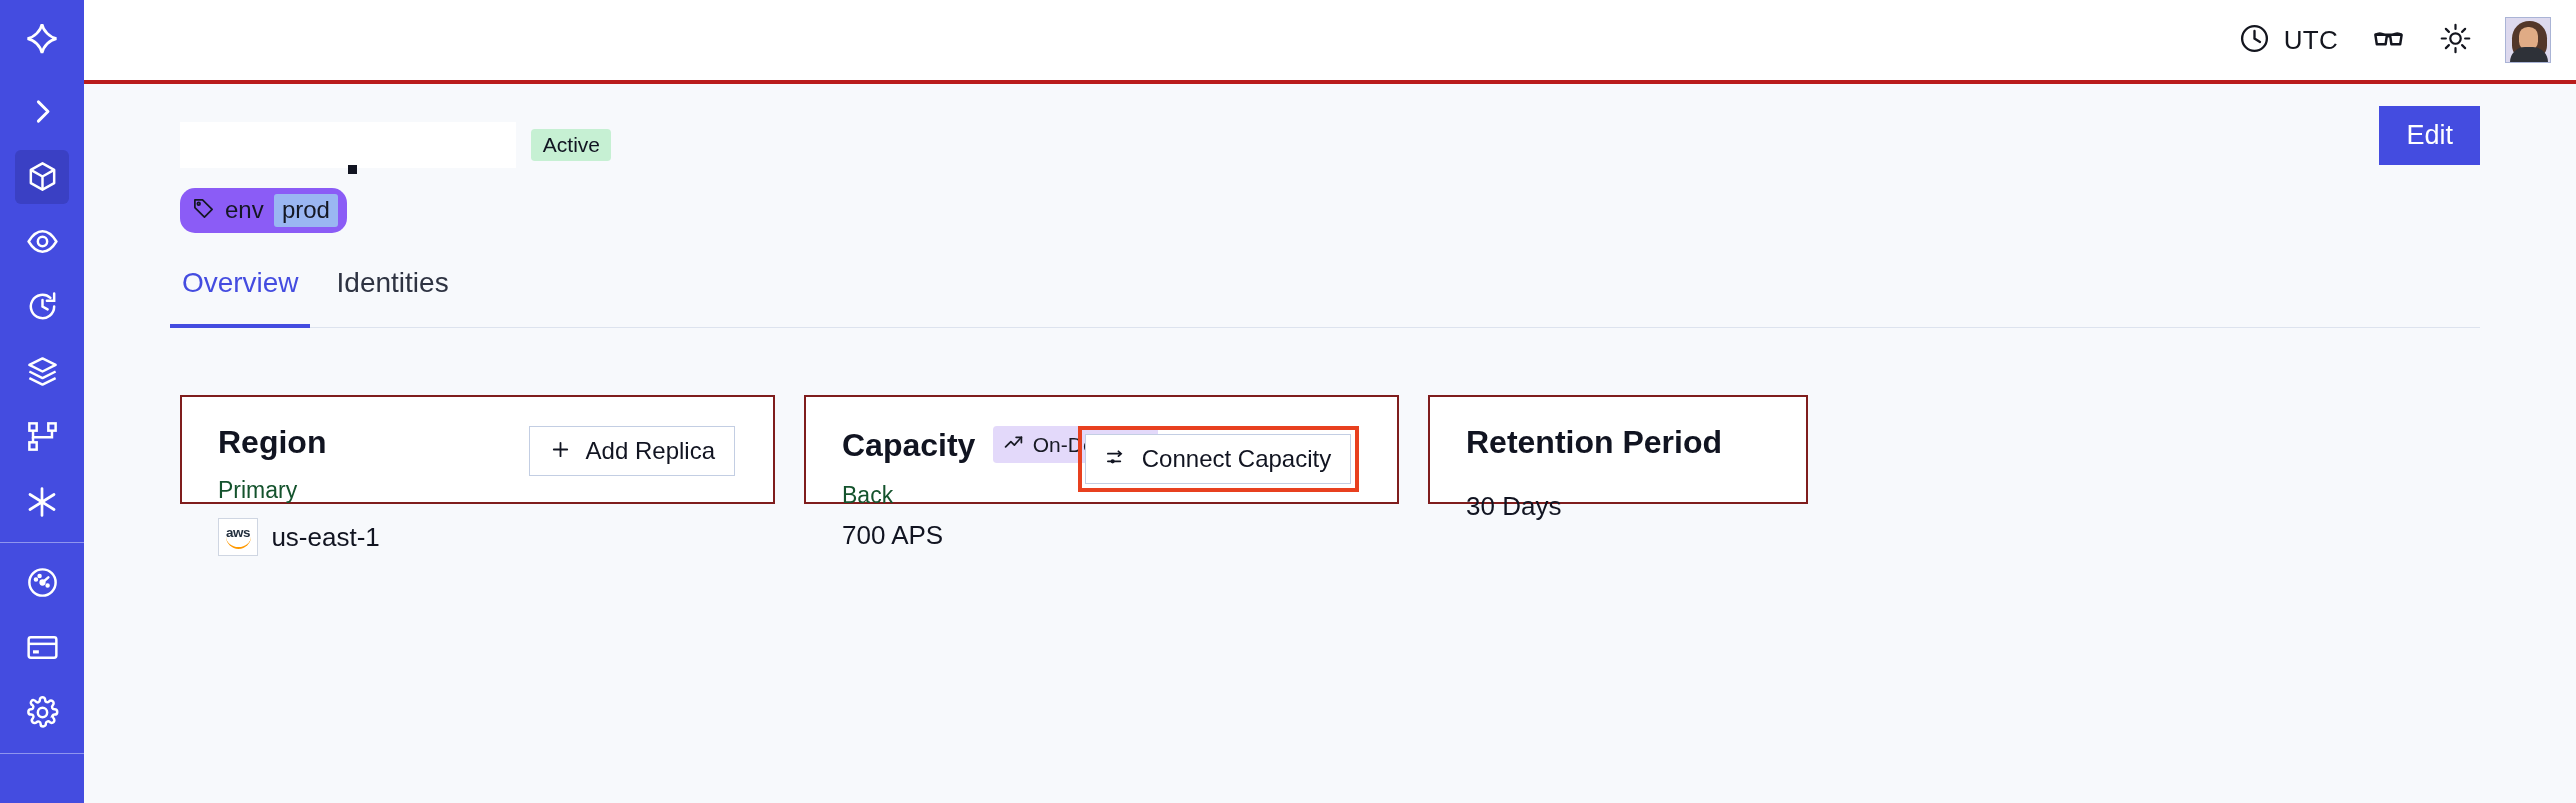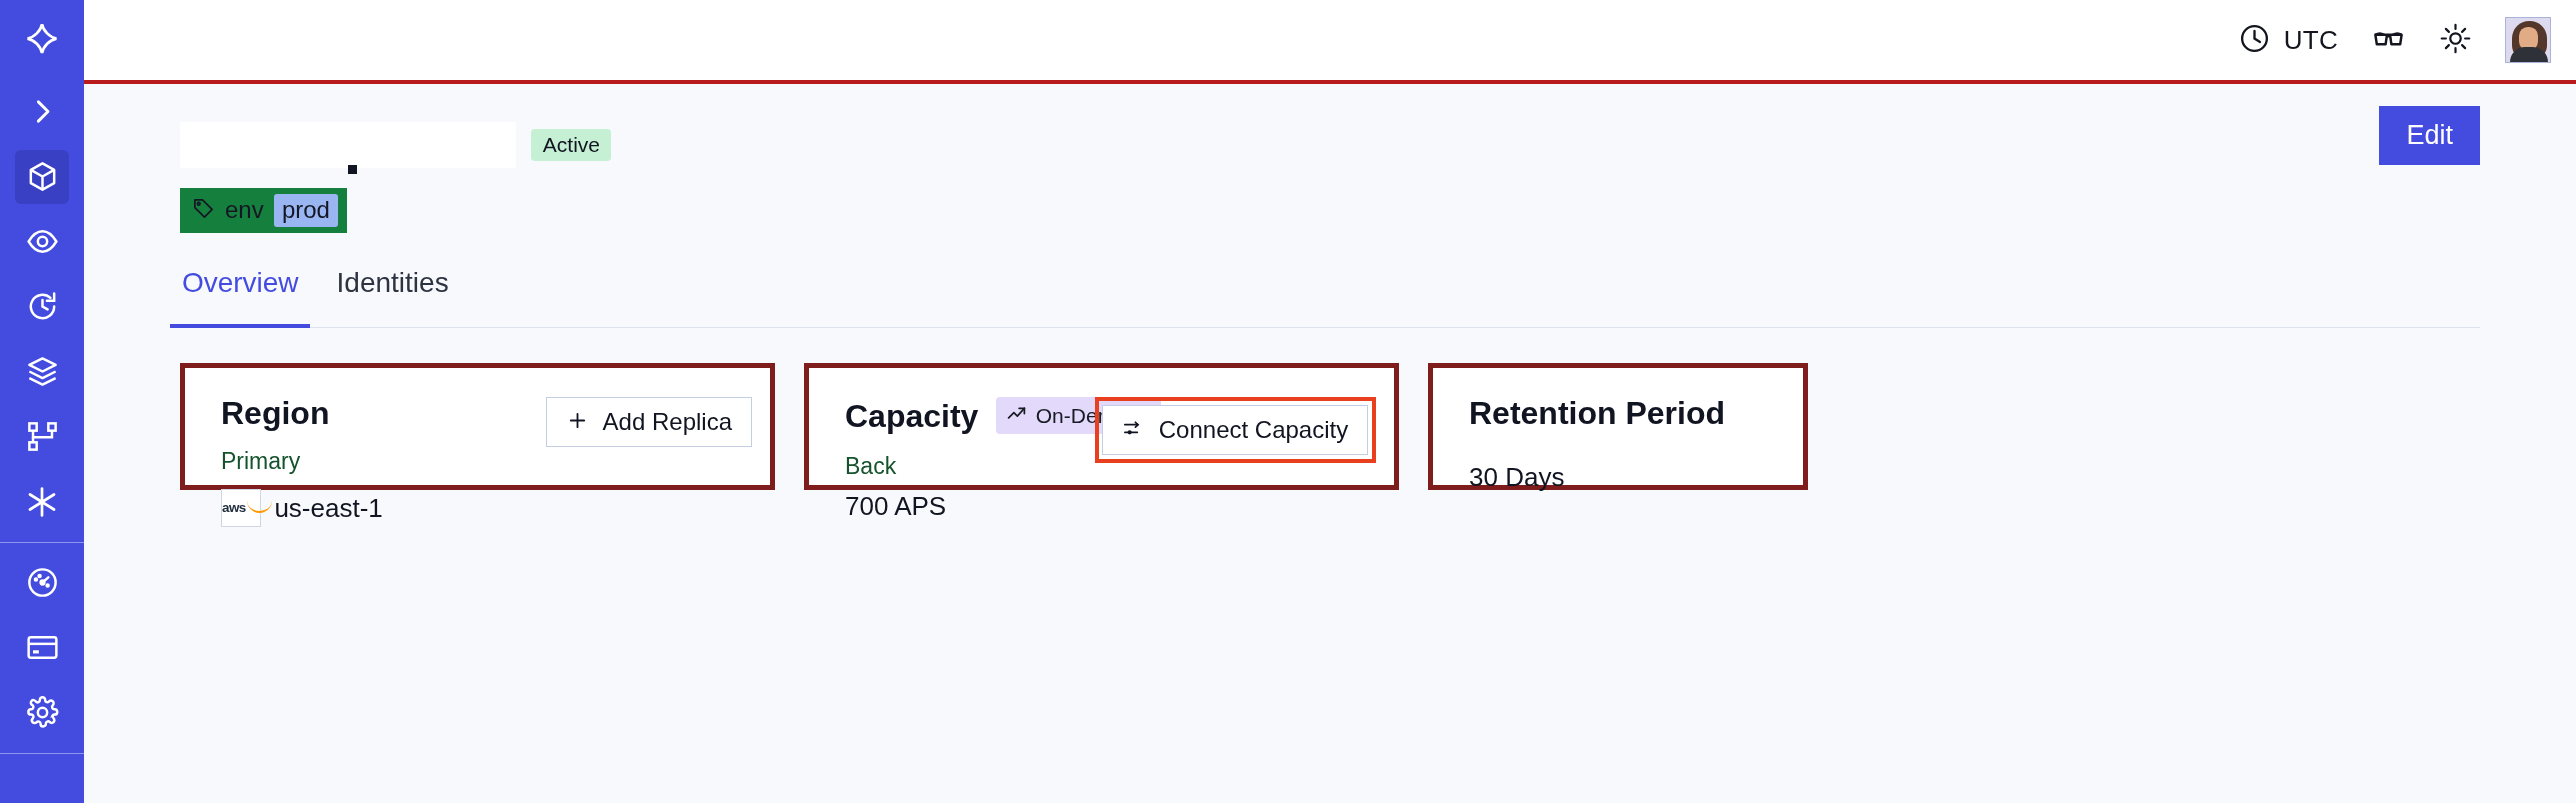--- a/index.html
+++ b/index.html
@@ -91,21 +91,21 @@
     background: #ffffff; border: 1px solid #c3cee3; color: #111421;
     height: 59px; padding: 0 27px;
   }
   .btn-edit {
     background: #444ce0; color: #ffffff; height: 59px; padding: 0 27px; border: none;
   }
 
   .tag-row { margin-top: 17.3px; display: flex; }
   .tag-chip {
     display: inline-flex; align-items: center; gap: 10.5px;
-    background: #15803d; border-radius: 0; padding: 5.8px 9.6px 6.7px 11.5px;
+    background: #8b5cf6; border-radius: 15px; padding: 5.8px 9.6px 6.7px 11.5px;
     font-size: 24px; color: #141723; line-height: 1;
   }
   .tag-val { background: #9ab6f2; padding: 3.8px 7.7px 4.8px; border-radius: 2.9px; }
 
   .tabs {
     margin-top: 36px; display: flex; align-items: flex-end; gap: 38px;
     border-bottom: 1px solid #dde3ee; height: 59px;
     padding-left: 1.9px;
   }
   .tab {
@@ -114,53 +114,54 @@
   }
   .tab.active { color: #444ce0; }
   .tab.active::after {
     content: ""; position: absolute; left: -11.5px; right: -11.5px; bottom: -1px;
     height: 4.8px; background: #444ce0;
   }
 
   
   .cards { margin-top: 35px; display: flex; gap: 29px; align-items: flex-start; }
   .card {
-    background: #ffffff; border: 5px solid #7f1d1d;
+    background: #ffffff; border: 2px solid #7f1d1d;
     padding: 29px 33px 29px 36px; position: relative;
-    height: 127px;
+    height: 109px;
+    margin-top: 32px;
   }
   .card.region { width: 595px; }
   .card.capacity { width: 595px; }
   .card.retention { width: 380px; }
 
   .card-head { display: flex; align-items: center; gap: 17.3px; }
   .card-title { font-size: 32px; font-weight: 700; color: #111421; line-height: 1; }
   .badge-ondemand {
     display: inline-flex; align-items: center; gap: 8.6px;
     background: #e3d9fa; color: #181a24; font-size: 21px; line-height: 1;
     padding: 5.8px 10.5px 6.7px; border-radius: 3.8px;
   }
   .card-sub { margin-top: 21px; font-size: 23px; color: #14532d; line-height: 1; }
   .card-val { margin-top: 15.3px; font-size: 26px; color: #111421;
               display: flex; align-items: center; gap: 13.4px; line-height: 1; }
   .card-val.retention-val { margin-top: 35px; }
 
   .card-action {
-    position: absolute; right: 18px; top: 29px;
+    position: absolute; right: 38px; top: 29px;
   }
   .btn-outline {
     display: inline-flex; align-items: center; gap: 13.4px;
     background: #ffffff; border: 1px solid #c3cee3; color: #111421;
     font-size: 24px; height: 50px; padding: 0 19px; line-height: 1; cursor: pointer;
   }
   .hl-box { border: 4.8px solid #e8401f; padding: 3.8px; display: inline-block; }
 
   .aws-logo {
     width: 40px; height: 38px; border: 1px solid #cfd6e2; background: #fff;
-    display: flex; flex-direction: row; align-items: center; justify-content: center;
+    display: flex; flex-direction: column; align-items: center; justify-content: center;
     flex: none; gap: 1px;
   }
   .aws-logo .aws-text { font-size: 13.4px; font-weight: 700; color: #232f3e; letter-spacing: -0.5px; line-height: 1; }
   .aws-logo .aws-smile { width: 25px; height: 7.7px; position: relative; }
   .aws-logo .aws-smile::after {
     content: ""; position: absolute; left: 0; top: -3.8px; width: 25px; height: 10.5px;
     border-bottom: 2.9px solid #f90; border-radius: 0 0 12.5px 12.5px;
   }
 </style>
 </head>

